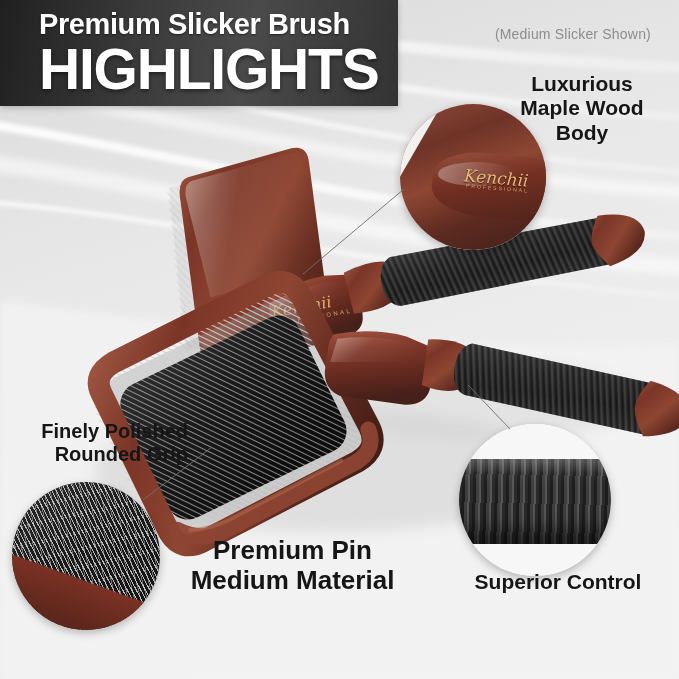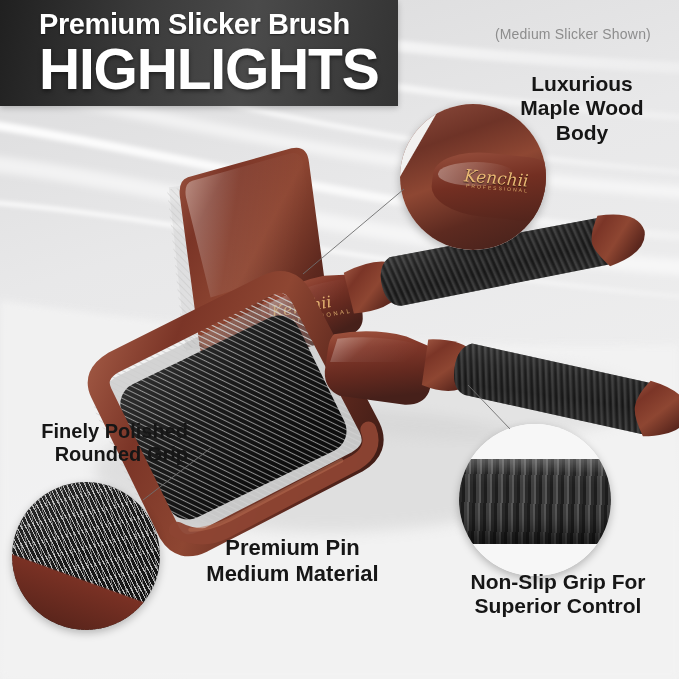--- a/index.html
+++ b/index.html
@@ -49,21 +49,21 @@
     z-index:6;
   }
 
   
   .callout-text {
     position:absolute; z-index:7; color:#161616;
     font-weight:bold; line-height:1.16;
   }
   #label-maple   { left:492px; top:72px;  width:180px; text-align:center; font-size:21px; }
   #label-pins    { left:8px;   top:420px; width:180px; text-align:right;   font-size:20px; }
-  #label-backing { left:185px; top:535px; width:215px; text-align:center; font-size:22px; }
+  #label-backing { left:185px; top:535px; width:215px; text-align:center; font-size:26px; }
   #label-grip    { left:437px; top:570px; width:242px; text-align:center; font-size:21px; }
 
   
   .zoom-circle {
     position:absolute; border-radius:50%; overflow:hidden;
     background:#fff; z-index:5;
     box-shadow:0 3px 9px rgba(0,0,0,.26);
   }
   #circle-maple { left:400px; top:104px; width:146px; height:146px; }
   #circle-pins  { left:12px;  top:482px; width:148px; height:148px; }
@@ -343,17 +343,16 @@
     <div>Finely Polished</div>
     <div>Rounded Grip</div>
   </div>
 
   <div class="callout-text" id="label-backing">
     <div>Premium Pin</div>
     <div>Medium Material</div>
   </div>
 
   <div class="callout-text" id="label-grip">
-    <div>Non-Slip Grip For</div>
     <div>Superior Control</div>
   </div>
 
 </div>
 
 </body></html>

